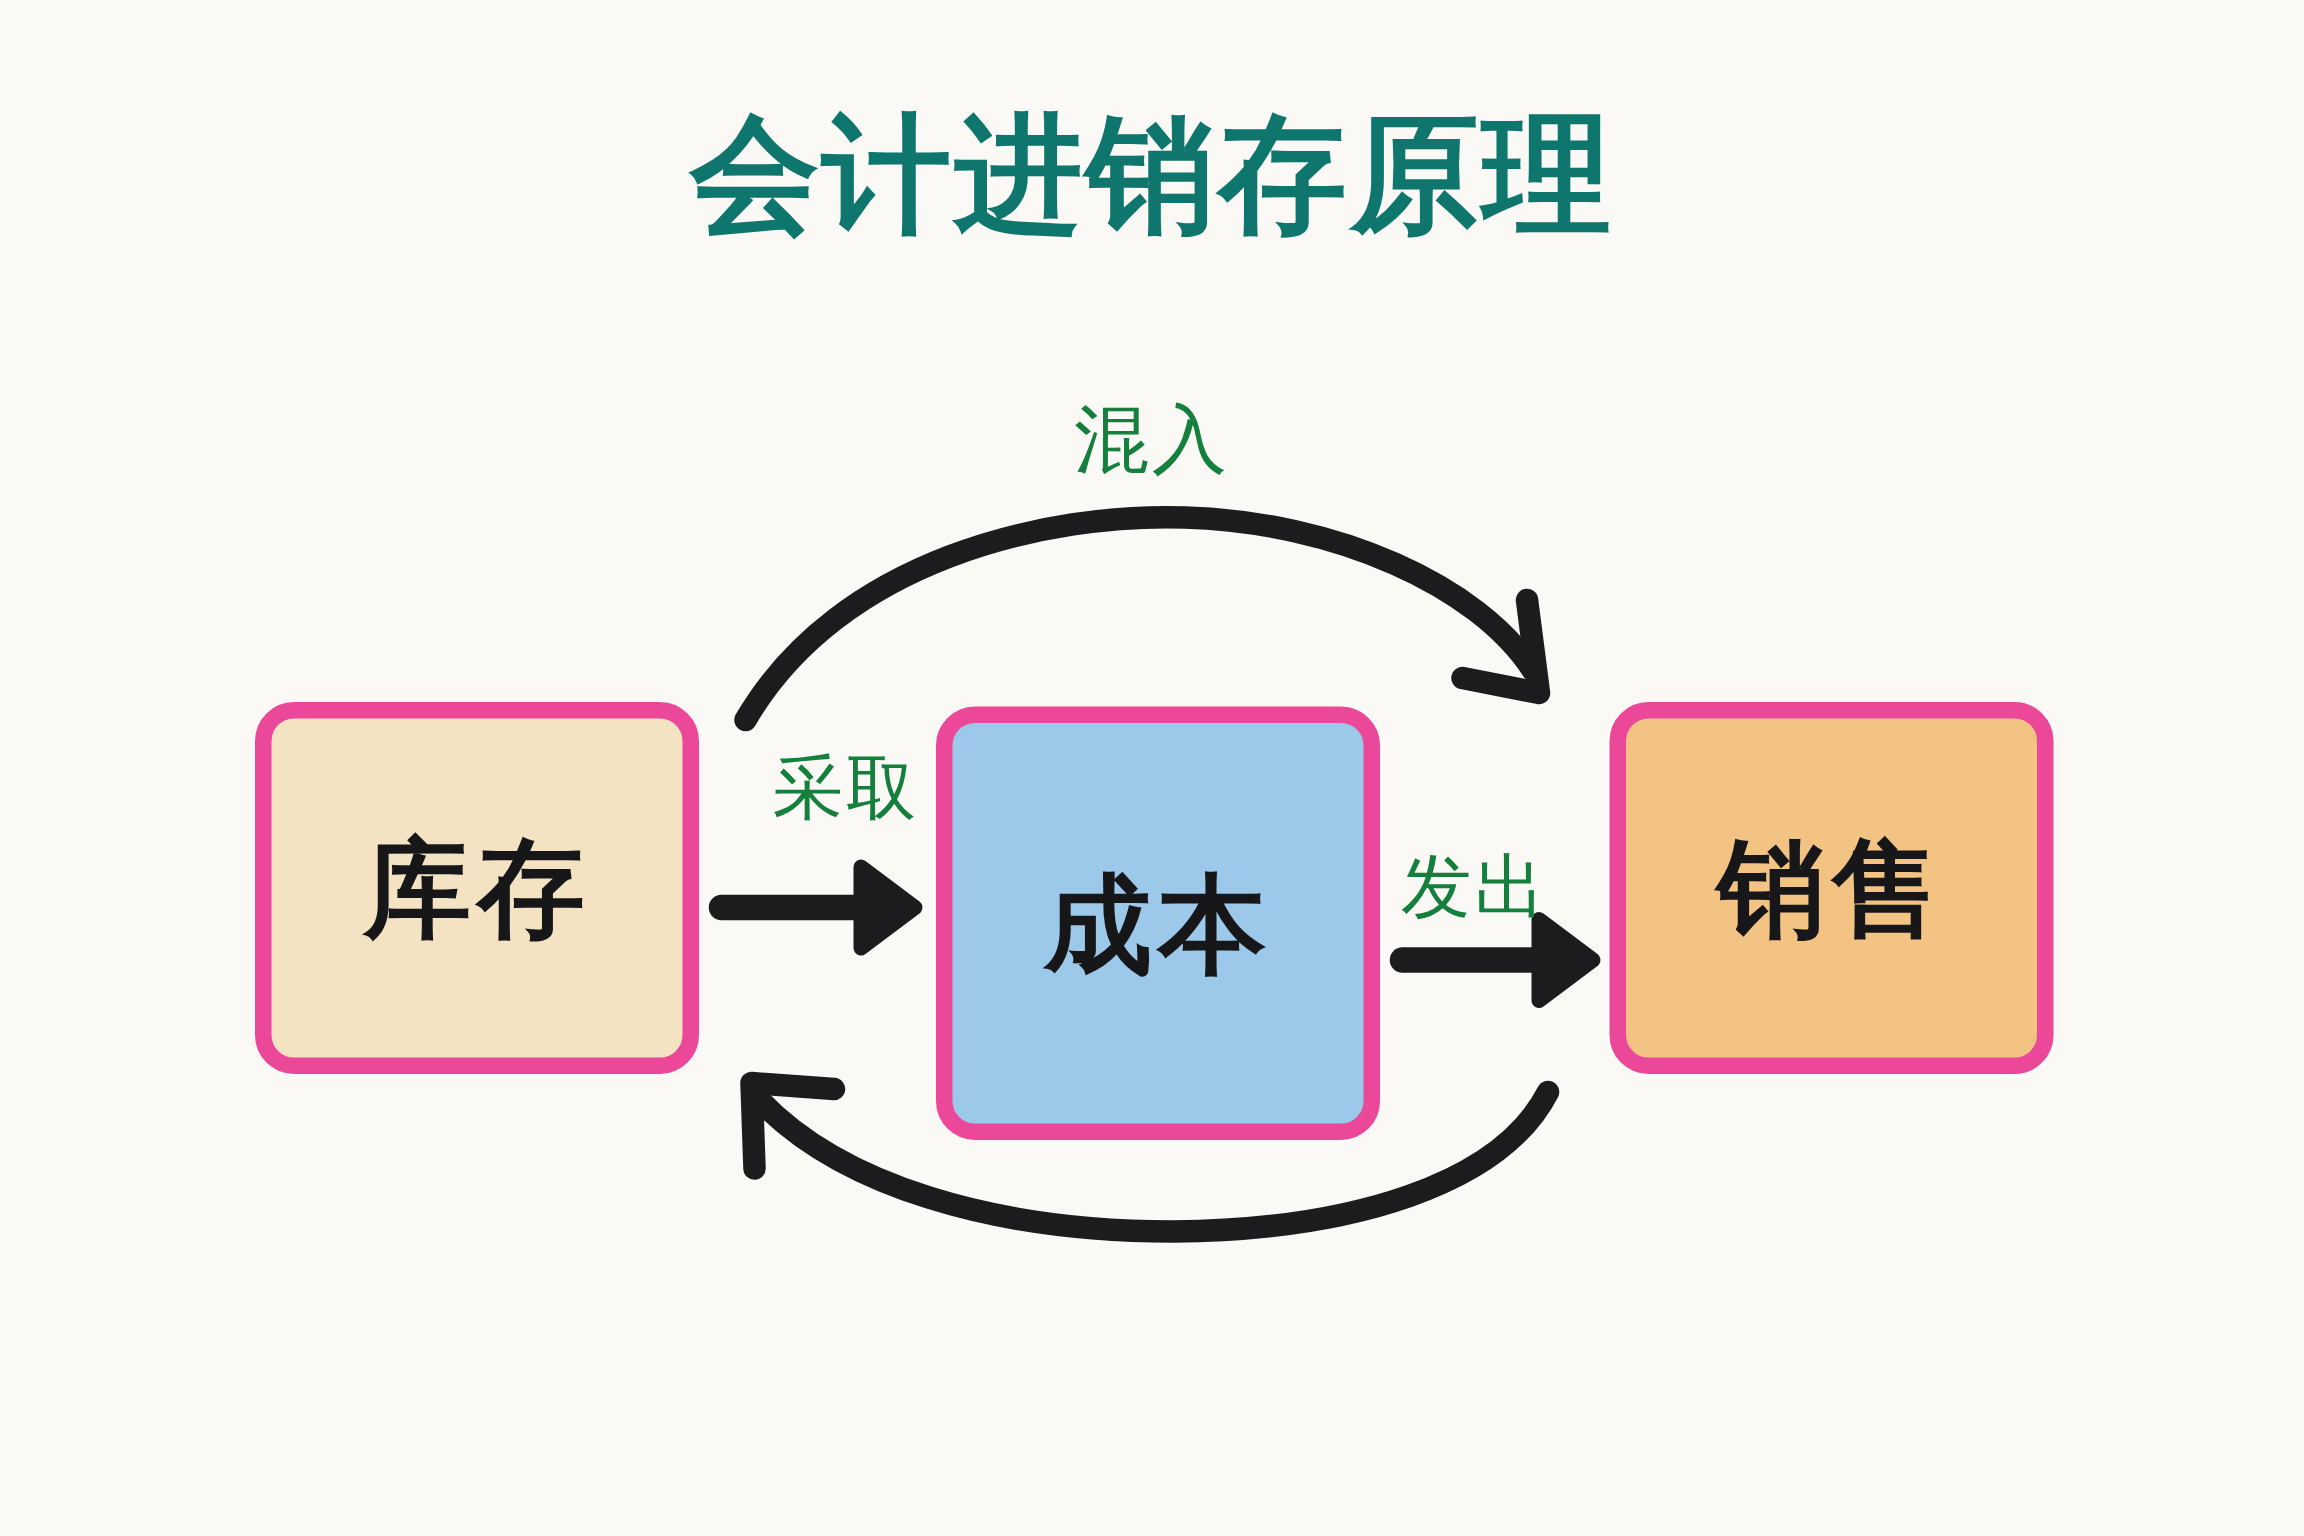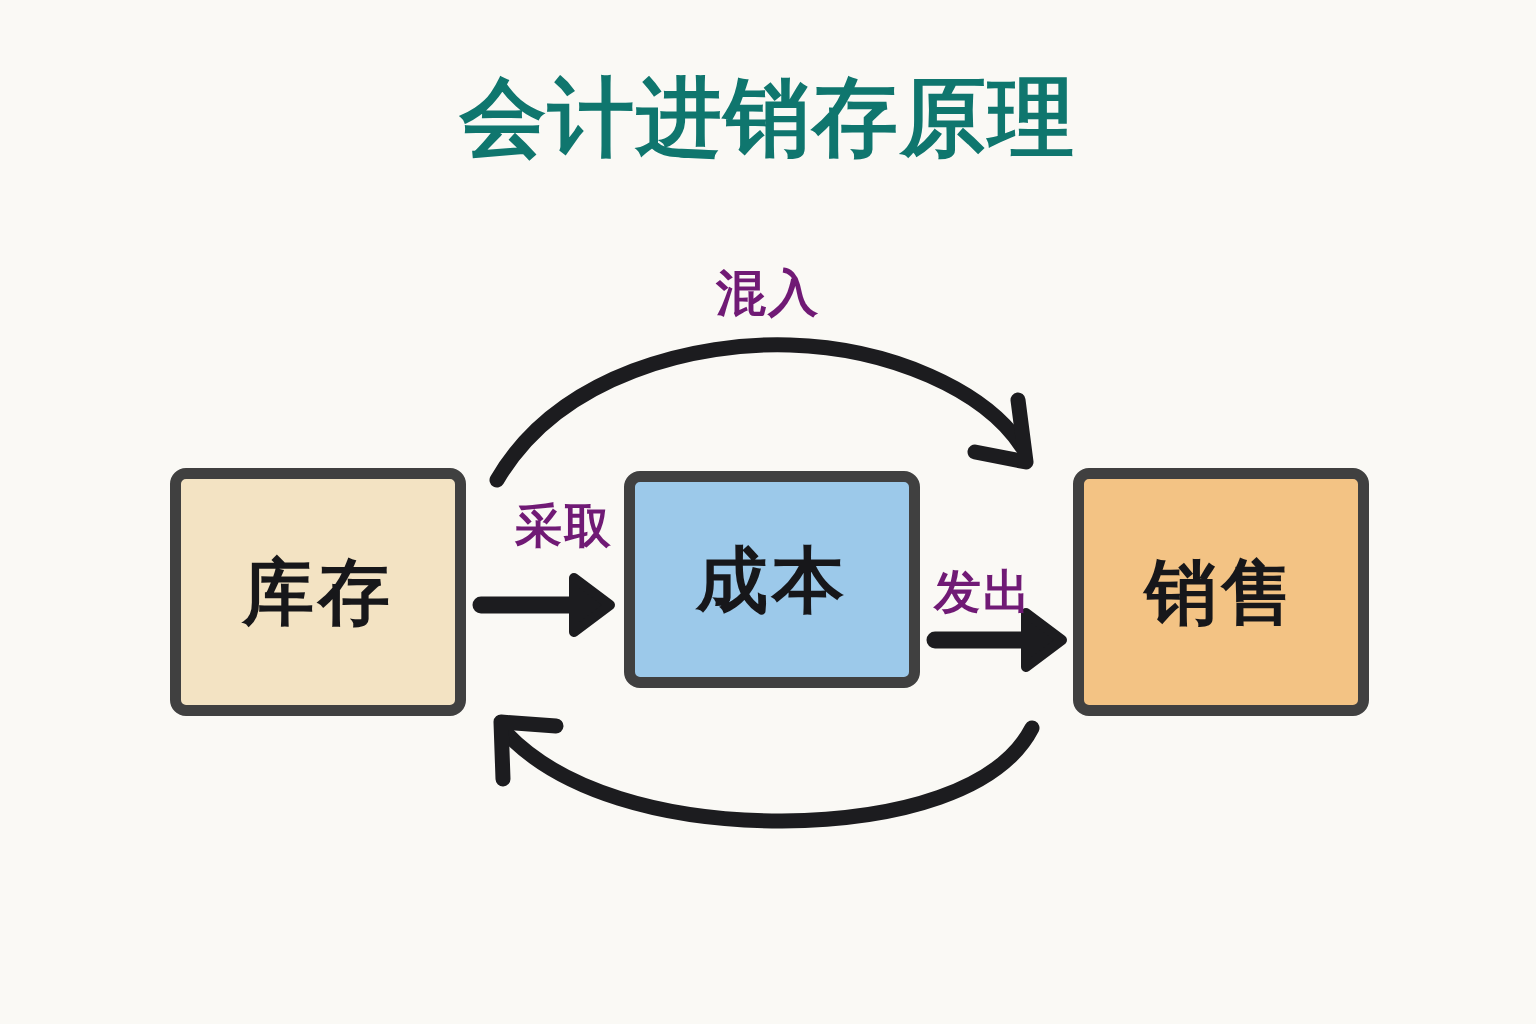--- a/index.html
+++ b/index.html
@@ -28,22 +28,22 @@
     font-size: 86px;
     font-weight: 700;
     color: #0f766e;
     letter-spacing: 2px;
     line-height: 1;
     font-family: "DejaVu Sans", "Liberation Sans", sans-serif;
   }
   .node-box {
     position: absolute;
     box-sizing: border-box;
-    border: 11px solid #404040;
-    border-radius: 16px;
+    border: 11px solid #ec4899;
+    border-radius: 26px;
     display: flex;
     align-items: center;
     justify-content: center;
   }
   .node-label {
     font-size: 72px;
     font-weight: 700;
     color: #17171a;
     letter-spacing: 4px;
     line-height: 1;
@@ -51,33 +51,33 @@
   #node-inventory {
     left: 170px;
     top: 468px;
     width: 296px;
     height: 248px;
   }
   #node-cost {
     left: 624px;
     top: 471px;
     width: 296px;
-    height: 217px;
+    height: 289px;
   }
   #node-sales {
     left: 1073px;
     top: 468px;
     width: 296px;
     height: 248px;
   }
   .edge-label {
     position: absolute;
     font-size: 47px;
-    font-weight: 700;
-    color: #701a75;
+    font-weight: 400;
+    color: #15803d;
     letter-spacing: 2px;
     line-height: 1;
     white-space: nowrap;
   }
   #label-adopt {
     left: 479px;
     top: 502px;
     margin-left: 36px;
   }
   #label-issue {

